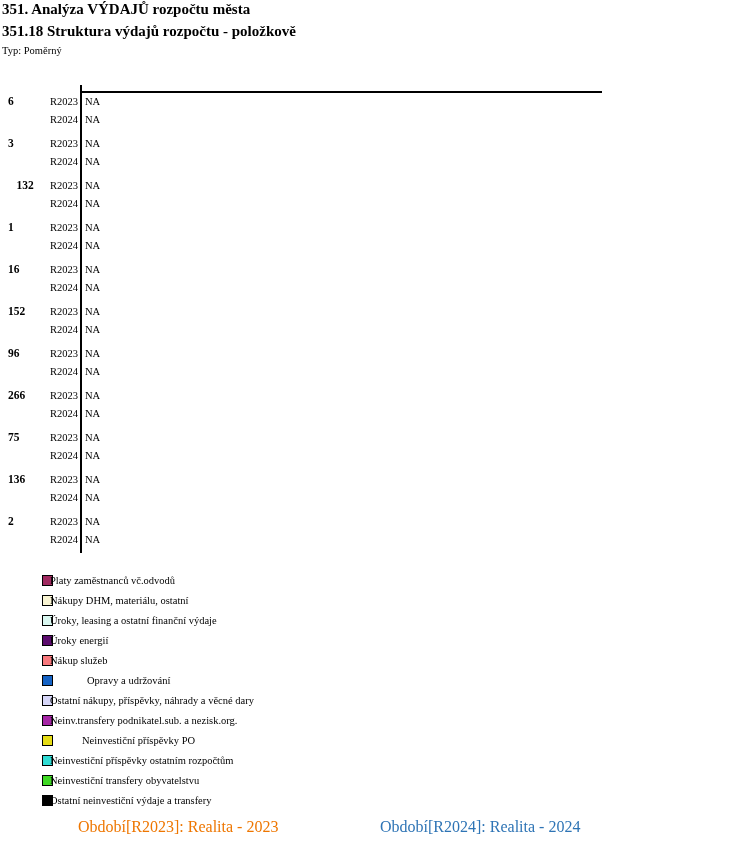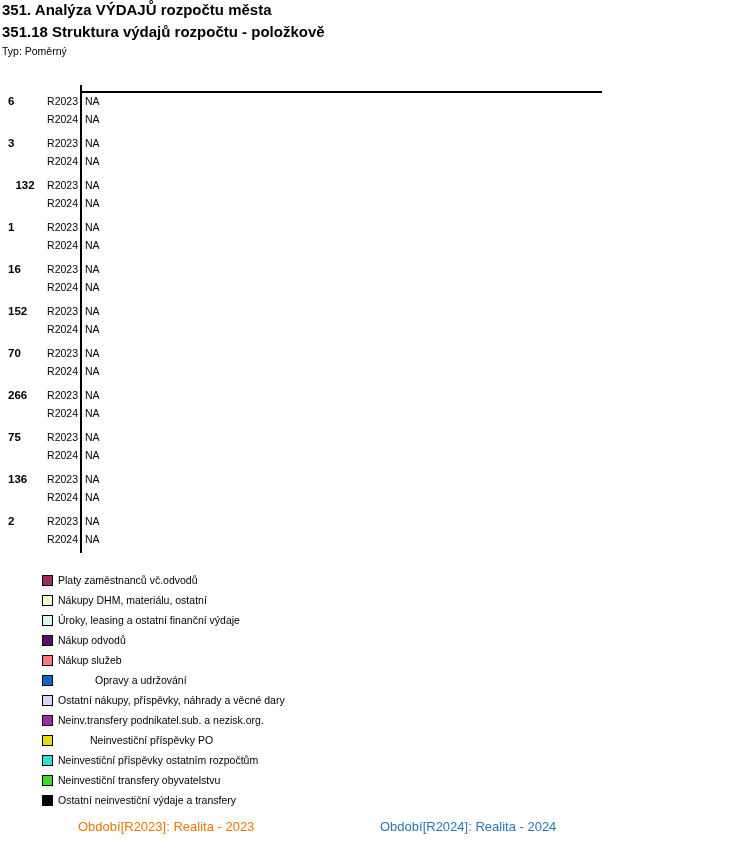--- a/index.html
+++ b/index.html
@@ -1,32 +1,32 @@
 <!DOCTYPE html>
 <html><head>
 <meta charset="utf-8">
 <style>
   html,body { margin:0; padding:0; background:#ffffff; }
   #canvas {
     position:relative; width:602px; height:864px; background:#ffffff;
-    font-family:Liberation Sans, sans-serif; color:#000000;
+    font-family:Liberation Serif, serif; color:#000000;
     overflow:hidden;
   }
   .abs { position:absolute; white-space:pre; }
   .title1 { left:2px; top:1px;  font-size:15px; font-weight:bold; }
   .title2 { left:2px; top:23px; font-size:15px; font-weight:bold; }
   .typ    { left:2px; top:45px; font-size:10.5px; }
   .xline  { left:81px; top:91px; width:605px; height:2px; background:#000; }
   .yline  { left:80px; top:85px; width:2px;  height:468px; background:#000; }
   .glabel { left:8px;  width:34px; font-size:11.5px; font-weight:bold; line-height:17px; }
   .plabel { left:40px; width:38px; text-align:right; font-size:10.5px; line-height:17px; }
   .rvalue { left:85px; font-size:10.5px; line-height:17px; }
   .lswatch { left:42px; width:9px; height:9px; border:1px solid #000; }
-  .llabel  { left:58px; font-size:10.5px; line-height:15px; }
-  .footer  { top:820px; font-size:13px; line-height:14px; }
+  .llabel  { left:50px; font-size:10.5px; line-height:15px; }
+  .footer  { top:820px; font-size:16px; line-height:14px; }
   .footer-left  { left:78px; }
   .footer-right { left:380px; }
 </style>
 </head>
 <body>
 
 <div id="canvas">
   <div class="abs title1">351. Analýza VÝDAJŮ rozpočtu města</div>
   <div class="abs title2">351.18 Struktura výdajů rozpočtu - položkově</div>
   <div class="abs typ">Typ: Poměrný</div>
@@ -58,21 +58,21 @@
         <div class="abs glabel" style="top: 261px;">16</div>
         <div class="abs plabel" style="top: 261px;">R2023</div>
         <div class="abs rvalue" style="top: 261px;">NA</div>
         <div class="abs plabel" style="top: 279px;">R2024</div>
         <div class="abs rvalue" style="top: 279px;">NA</div>
         <div class="abs glabel" style="top: 303px;">152</div>
         <div class="abs plabel" style="top: 303px;">R2023</div>
         <div class="abs rvalue" style="top: 303px;">NA</div>
         <div class="abs plabel" style="top: 321px;">R2024</div>
         <div class="abs rvalue" style="top: 321px;">NA</div>
-        <div class="abs glabel" style="top: 345px;">70</div>
+        <div class="abs glabel" style="top: 345px;">96</div>
         <div class="abs plabel" style="top: 345px;">R2023</div>
         <div class="abs rvalue" style="top: 345px;">NA</div>
         <div class="abs plabel" style="top: 363px;">R2024</div>
         <div class="abs rvalue" style="top: 363px;">NA</div>
         <div class="abs glabel" style="top: 387px;">266</div>
         <div class="abs plabel" style="top: 387px;">R2023</div>
         <div class="abs rvalue" style="top: 387px;">NA</div>
         <div class="abs plabel" style="top: 405px;">R2024</div>
         <div class="abs rvalue" style="top: 405px;">NA</div>
         <div class="abs glabel" style="top: 429px;">75</div>
@@ -94,21 +94,21 @@
   </div>
 
   <div id="legend">
       <div class="abs lswatch" style="top: 575px; background: rgb(160, 42, 96);"></div>
       <div class="abs llabel" style="top: 573px;">Platy zaměstnanců vč.odvodů</div>
       <div class="abs lswatch" style="top: 595px; background: rgb(248, 244, 210);"></div>
       <div class="abs llabel" style="top: 593px;">Nákupy DHM, materiálu, ostatní</div>
       <div class="abs lswatch" style="top: 615px; background: rgb(217, 247, 240);"></div>
       <div class="abs llabel" style="top: 613px;">Úroky, leasing a ostatní finanční výdaje</div>
       <div class="abs lswatch" style="top: 635px; background: rgb(92, 12, 110);"></div>
-      <div class="abs llabel" style="top: 633px;">Nákup odvodů</div>
+      <div class="abs llabel" style="top: 633px;">Úroky energií</div>
       <div class="abs lswatch" style="top: 655px; background: rgb(248, 121, 125);"></div>
       <div class="abs llabel" style="top: 653px;">Nákup služeb</div>
       <div class="abs lswatch" style="top: 675px; background: rgb(21, 99, 197);"></div>
       <div class="abs llabel" style="top: 673px; margin-left: 37px;">Opravy a udržování</div>
       <div class="abs lswatch" style="top: 695px; background: rgb(214, 214, 248);"></div>
       <div class="abs llabel" style="top: 693px;">Ostatní nákupy, příspěvky, náhrady a věcné dary</div>
       <div class="abs lswatch" style="top: 715px; background: rgb(166, 38, 166);"></div>
       <div class="abs llabel" style="top: 713px;">Neinv.transfery podnikatel.sub. a nezisk.org.</div>
       <div class="abs lswatch" style="top: 735px; background: rgb(229, 220, 21);"></div>
       <div class="abs llabel" style="top: 733px; margin-left: 32px;">Neinvestiční příspěvky PO</div>

